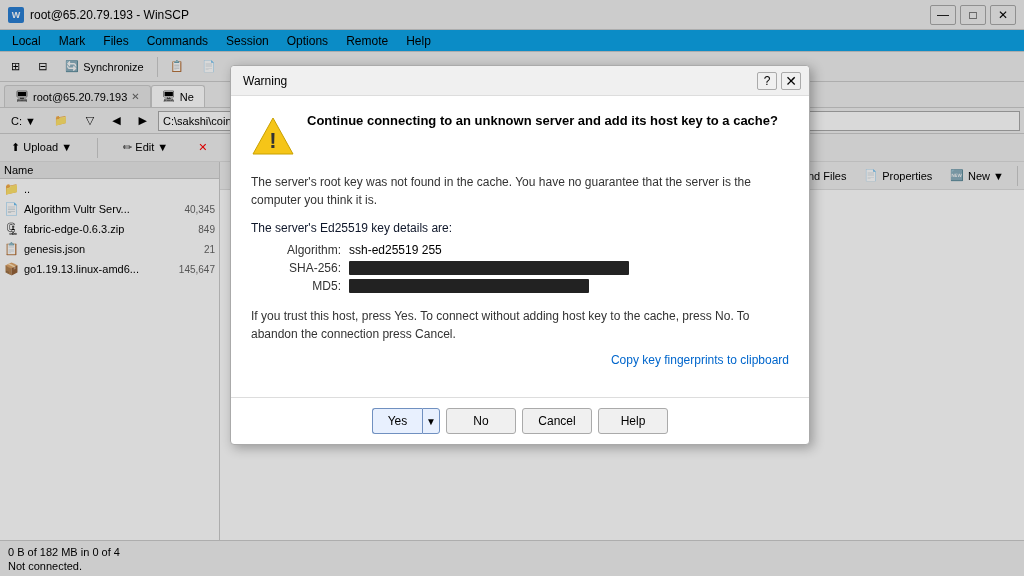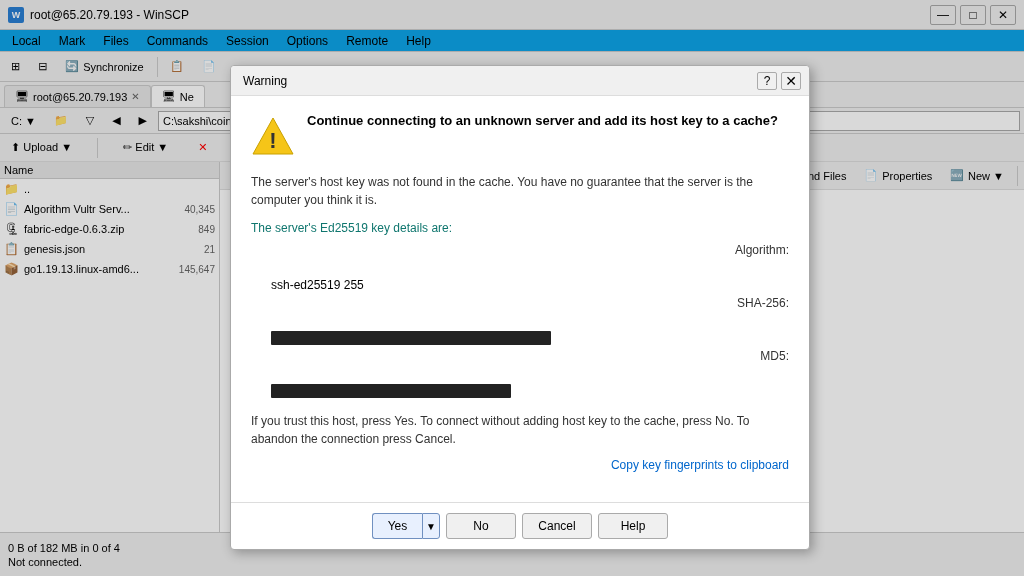--- a/index.html
+++ b/index.html
@@ -192,21 +192,21 @@
       border-bottom: 1px solid #ddd;
       gap: 4px;
     }
 
     
     .status-bar {
       position: absolute;
       bottom: 0;
       left: 0;
       right: 0;
-      height: 44px;
+      height: 36px;
       background: #f0f0f0;
       border-top: 1px solid #ccc;
       padding: 2px 8px;
       font-size: 11px;
       display: flex;
       flex-direction: column;
       justify-content: center;
       gap: 2px;
     }
 
@@ -284,33 +284,32 @@
       line-height: 1.4;
     }
     .dialog-desc {
       font-size: 12px;
       color: #333;
       margin-bottom: 12px;
       line-height: 1.5;
     }
     .key-details-label {
       font-size: 12px;
-      color: #0f766e;
+      color: #0f172a;
       margin-bottom: 8px;
     }
     .key-details-table {
       margin-left: 20px;
       margin-bottom: 14px;
       font-size: 12px;
     }
     .key-row {
       display: flex;
-      gap: 21px;
+      gap: 8px;
       margin-bottom: 4px;
-      flex-direction: column;
     }
     .key-label {
       font-weight: normal;
       color: #333;
       min-width: 70px;
       text-align: right;
     }
     .key-value {
       color: #000;
     }
@@ -519,21 +518,21 @@
 
       <div style="flex-shrink:0; margin-top:4px;">
         <svg width="44" height="40" viewBox="0 0 44 40">
           <polygon points="22,2 42,38 2,38" fill="#f5c518" stroke="#c8a000" stroke-width="1"></polygon>
           <text x="22" y="32" text-anchor="middle" font-size="22" font-weight="bold" fill="#333">!</text>
         </svg>
       </div>
       <div class="dialog-main-text">Continue connecting to an unknown server and add its host key to a cache?</div>
     </div>
 
-    <p class="dialog-desc">The server's host key was not found in the cache. You have no guarantee that the server is the computer you think it is.</p>
+    <p class="dialog-desc">The server's root key was not found in the cache. You have no guarantee that the server is the computer you think it is.</p>
 
     <p class="key-details-label">The server's Ed25519 key details are:</p>
 
     <div class="key-details-table">
       <div class="key-row">
         <span class="key-label">Algorithm:</span>
         <span class="key-value">ssh-ed25519 255</span>
       </div>
       <div class="key-row">
         <span class="key-label">SHA-256:</span>

